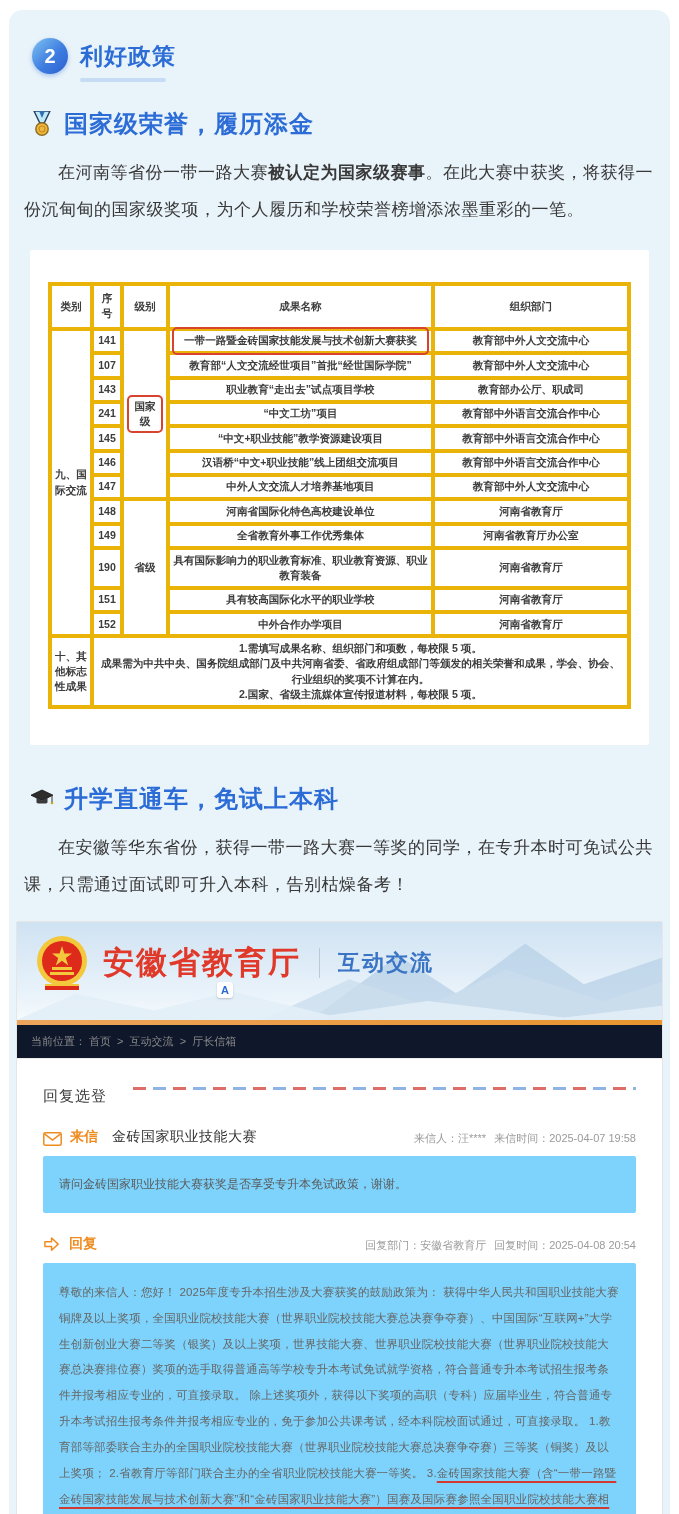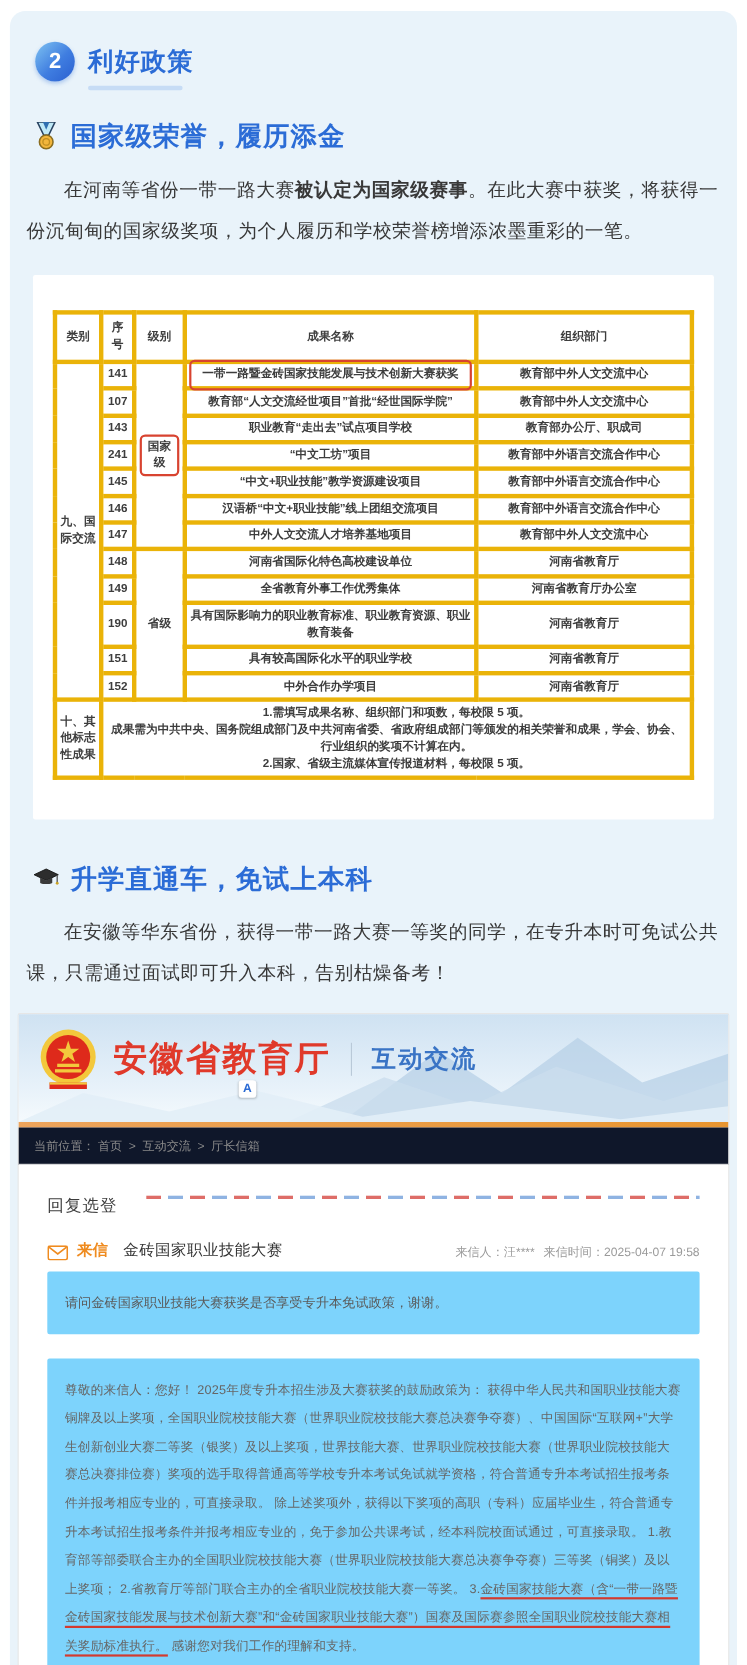--- a/index.html
+++ b/index.html
@@ -233,17 +233,26 @@
             <rect x="0.8" y="0.8" width="17.4" height="12.4" rx="1.5" fill="#fff" stroke="#ef8b1f" stroke-width="1.5"></rect>
             <polyline points="1.5,1.8 9.5,8 17.5,1.8" fill="none" stroke="#ef8b1f" stroke-width="1.5"></polyline>
           </svg>
         </span>
         <span class="mail-label">来信</span>
         <span class="mail-title">金砖国家职业技能大赛</span>
         <span class="mail-meta"><span>来信人：汪****</span><span>来信时间：2025-04-07 19:58</span></span>
       </div>
       <div class="gray-box">请问金砖国家职业技能大赛获奖是否享受专升本免试政策，谢谢。</div>
 
+      <div class="mail-row">
+        <span>
+          <svg width="18" height="16" viewBox="0 0 18 16">
+            <path d="M2,5 h7 v-4 l7,6.5 -7,6.5 v-4 h-7 z" fill="none" stroke="#ef8b1f" stroke-width="1.5" stroke-linejoin="round" transform="scale(0.95)"></path>
+          </svg>
+        </span>
+        <span class="mail-label">回复</span>
+        <span class="mail-meta"><span>回复部门：安徽省教育厅</span><span>回复时间：2025-04-08 20:54</span></span>
+      </div>
       <div class="gray-box reply-body"><span>尊敬的来信人：您好！ 2025年度专升本招生涉及大赛获奖的鼓励政策为： 获得中华人民共和国职业技能大赛铜牌及以上奖项，全国职业院校技能大赛（世界职业院校技能大赛总决赛争夺赛）、中国国际“互联网+”大学生创新创业大赛二等奖（银奖）及以上奖项，世界技能大赛、世界职业院校技能大赛（世界职业院校技能大赛总决赛排位赛）奖项的选手取得普通高等学校专升本考试免试就学资格，符合普通专升本考试招生报考条件并报考相应专业的，可直接录取。 除上述奖项外，获得以下奖项的高职（专科）应届毕业生，符合普通专升本考试招生报考条件并报考相应专业的，免于参加公共课考试，经本科院校面试通过，可直接录取。 1.教育部等部委联合主办的全国职业院校技能大赛（世界职业院校技能大赛总决赛争夺赛）三等奖（铜奖）及以上奖项； 2.省教育厅等部门联合主办的全省职业院校技能大赛一等奖。 3.</span><span class="red-underline">金砖国家技能大赛（含“一带一路暨金砖国家技能发展与技术创新大赛”和“金砖国家职业技能大赛”）国赛及国际赛参照全国职业院校技能大赛相关奖励标准执行。</span><span> 感谢您对我们工作的理解和支持。</span></div>
     </div>
   </div>
 
 </div>
 
 </body></html>

